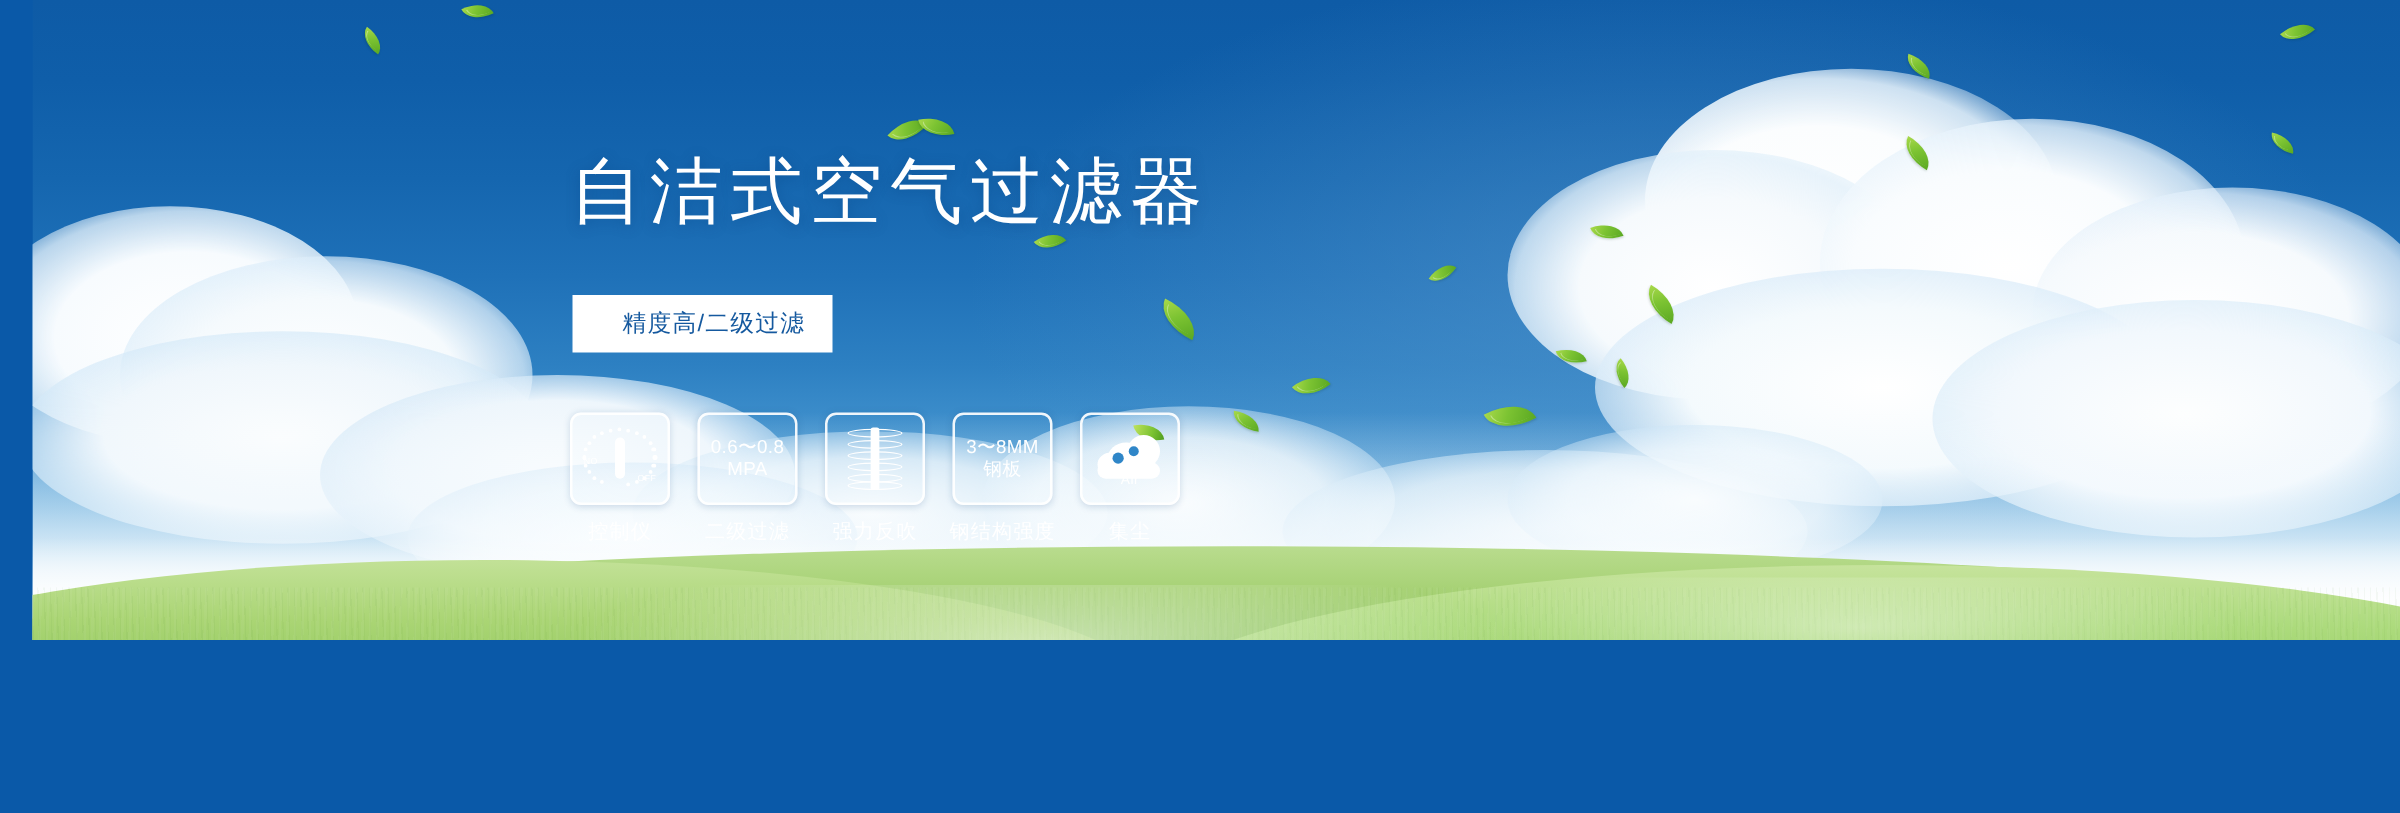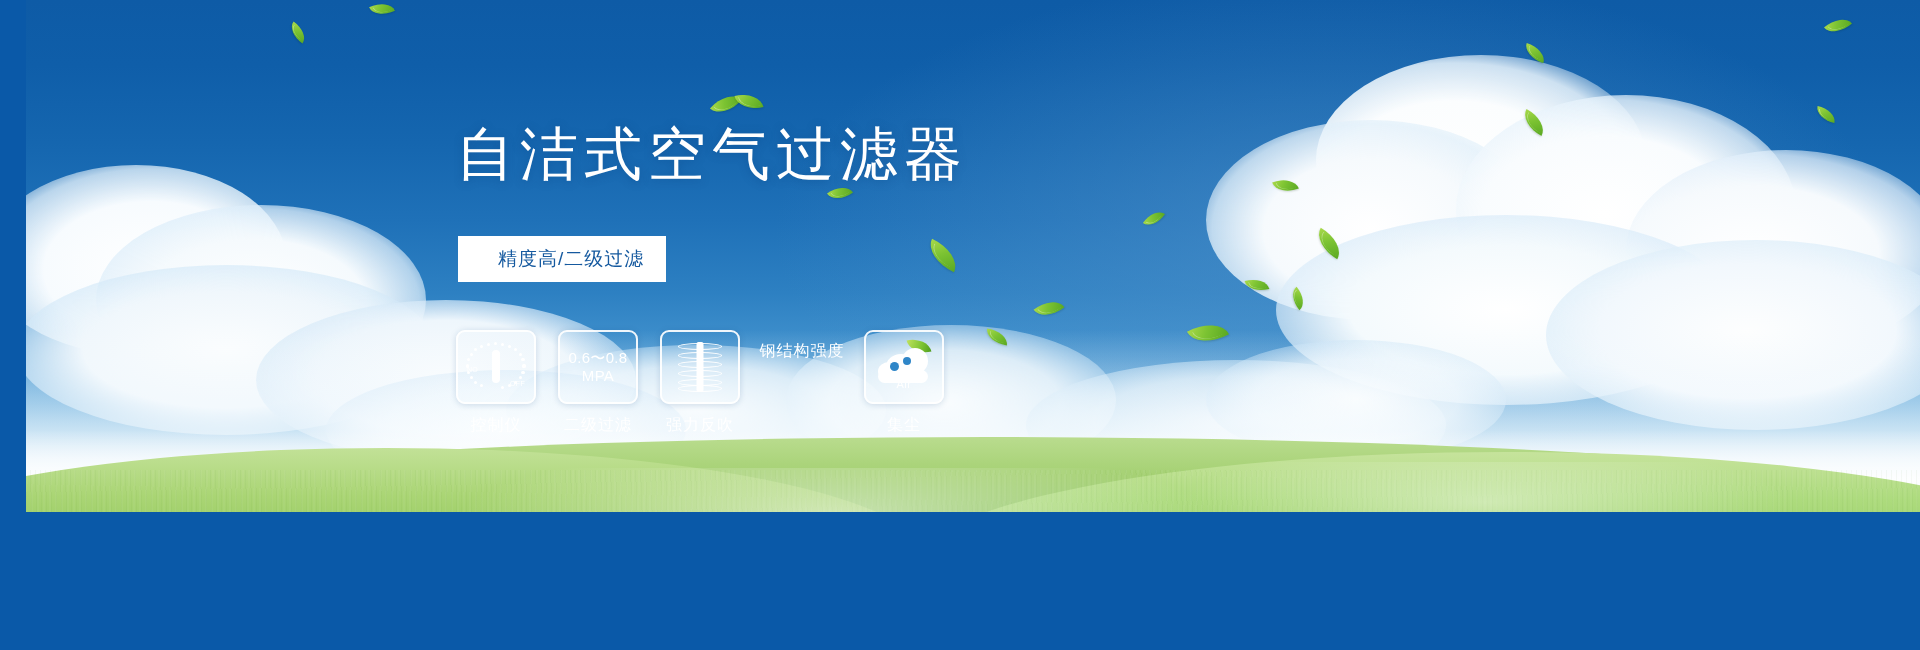--- a/index.html
+++ b/index.html
@@ -300,20 +300,24 @@
             <div class="ring" style="top:19px;"></div>
             <div class="ring" style="top:28px;"></div>
             <div class="ring" style="top:37px;"></div>
             <div class="ring" style="top:43px;"></div>
           </div>
         </div>
         <div class="feat-label">强力反吹</div>
       </div>
 
       <div class="feat">
+        <div class="feat-box">
+          <div class="feat-txt">3〜8MM</div>
+          <div class="feat-txt">钢板</div>
+        </div>
         <div class="feat-label">钢结构强度</div>
       </div>
 
       <div class="feat">
         <div class="feat-box">
           <div class="airc">
             <div class="sprout"></div>
             <div class="puff p2"></div>
             <div class="puff p1"></div>
             <div class="puff p3"></div>

